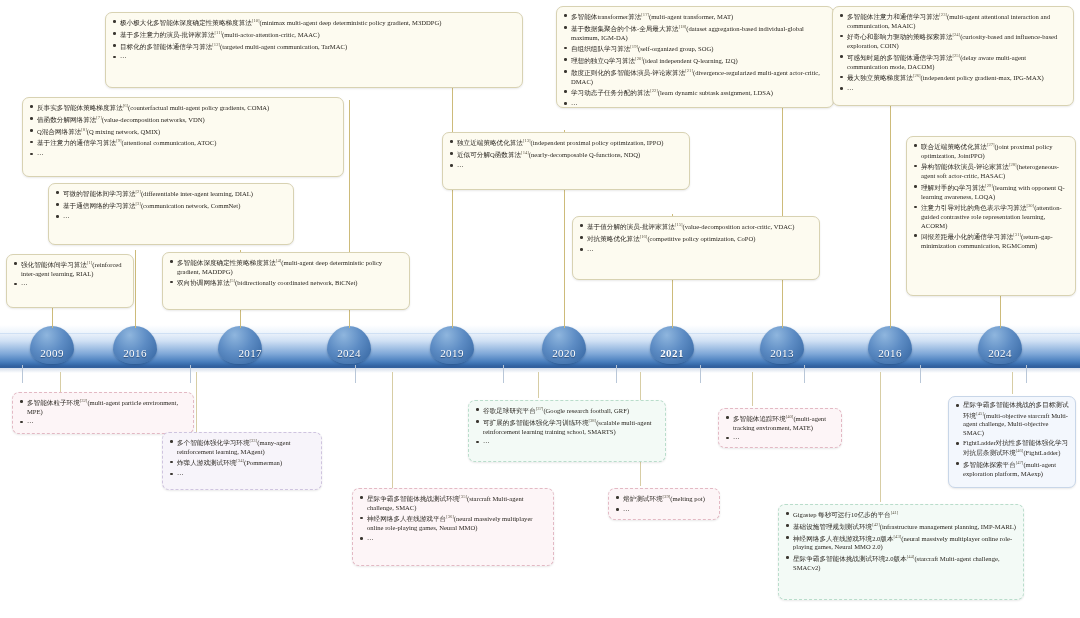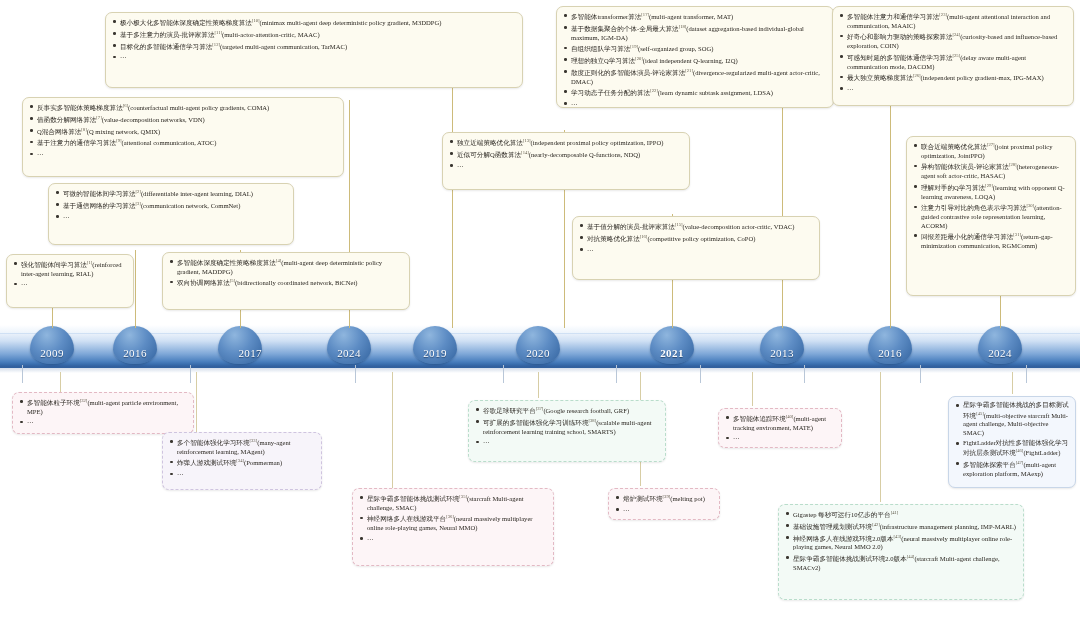--- a/index.html
+++ b/index.html
@@ -83,24 +83,24 @@
     </div>
   <div class="tl-node" style="left:113px;justify-content:center;">
       <span>2016</span>
     </div>
   <div class="tl-node" style="left:218px;justify-content:flex-end;">
       <span>2017</span>
     </div>
   <div class="tl-node" style="left:327px;">
       <span>2024</span>
     </div>
-  <div class="tl-node" style="left:413px;">
+  <div class="tl-node" style="left:430px;">
       <span>2019</span>
     </div>
-  <div class="tl-node" style="left:516px;">
+  <div class="tl-node" style="left:542px;">
       <span>2020</span>
     </div>
   <div class="tl-node" style="left:650px;font-weight:bold;">
       <span>2021</span>
     </div>
   <div class="tl-node" style="left:760px;">
       <span>2013</span>
     </div>
   <div class="tl-node" style="left:868px;">
       <span>2016</span>

